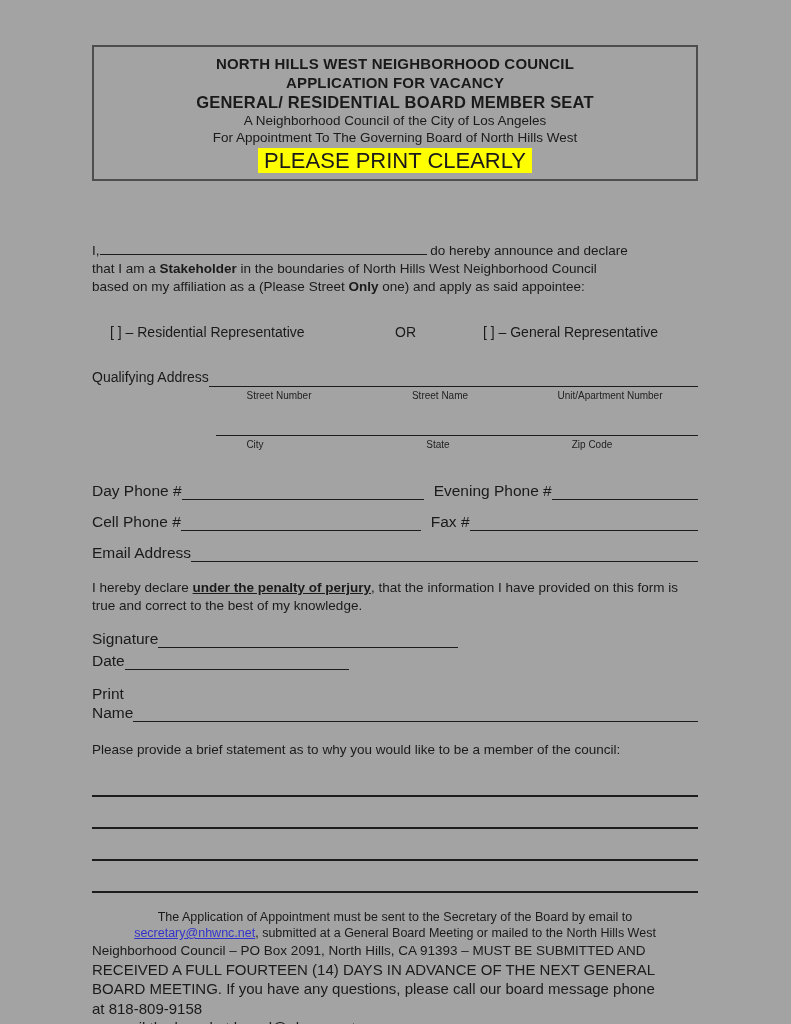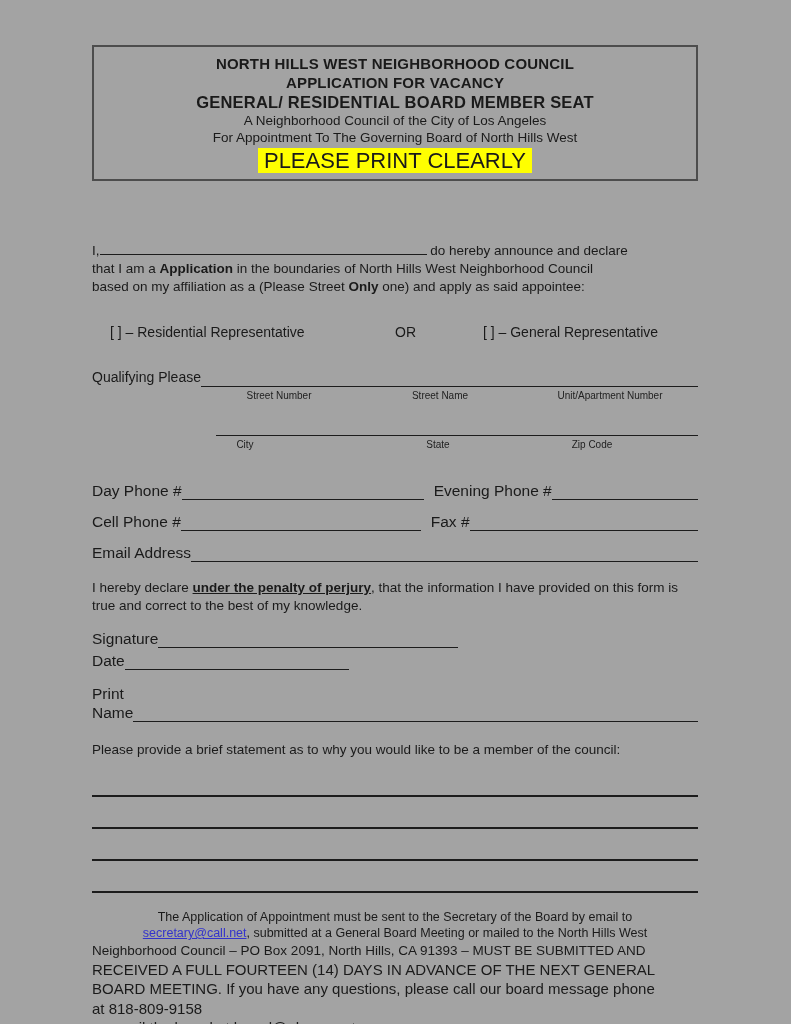--- a/index.html
+++ b/index.html
@@ -96,44 +96,44 @@
       <div class="h-bold2">GENERAL/ RESIDENTIAL BOARD MEMBER SEAT</div>
       <div class="h-sub">A Neighborhood Council of the City of Los Angeles</div>
       <div class="h-sub">For Appointment To The Governing Board of North Hills West</div>
       <div class="h-highlight-row">
         <span class="highlight" style="background: rgb(255, 255, 0);">PLEASE PRINT CLEARLY</span>
       </div>
     </div>
 
     <p class="intro">
       <span>I,</span><span class="blank-inline"></span><span> do hereby announce and declare</span><br>
-      <span>that I am a </span><b>Application</b><span> in the boundaries of North Hills West Neighborhood Council</span><br>
+      <span>that I am a </span><b>Stakeholder</b><span> in the boundaries of North Hills West Neighborhood Council</span><br>
       <span>based on my affiliation as a (Please Street </span><b>Only</b><span> one) and apply as said appointee:</span>
     </p>
 
     <div class="check-row">
       <span style="left:18px">[ ] – Residential Representative</span>
       <span style="left:303px">OR</span>
       <span style="left:391px">[ ] – General Representative</span>
     </div>
 
     <div class="frow addr-row">
-      <span class="lbl">Qualifying Please</span>
+      <span class="lbl">Qualifying Address</span>
       <span class="blank grow"></span>
     </div>
     <div class="cap-row">
       <span style="left:187px">Street Number</span>
       <span style="left:348px">Street Name</span>
       <span style="left:518px">Unit/Apartment Number</span>
     </div>
     <div class="addr-row2">
       <span class="blank grow" style="margin-left:124px"></span>
     </div>
     <div class="cap-row">
-      <span style="left:153px">City</span>
+      <span style="left:163px">City</span>
       <span style="left:346px">State</span>
       <span style="left:500px">Zip Code</span>
     </div>
 
     <div class="phones">
       <div class="frow">
         <span class="lbl">Day Phone #</span>
         <span class="blank" style="width:242px"></span>
         <span class="gap10"></span>
         <span class="lbl">Evening Phone #</span>
@@ -173,21 +173,21 @@
     </div>
 
     <p class="prompt">Please provide a brief statement as to why you would like to be a member of the council:</p>
     <div class="sline first"></div>
     <div class="sline"></div>
     <div class="sline"></div>
     <div class="sline"></div>
 
     <div class="footer">
       <div class="f-s">The Application of Appointment must be sent to the Secretary of the Board by email to</div>
-      <div class="f-s"><a class="email-link" style="color: rgb(51, 51, 204);">secretary@call.net</a><span>, submitted at a General Board Meeting or mailed to the North Hills West</span></div>
+      <div class="f-s"><a class="email-link" style="color: rgb(51, 51, 204);">secretary@nhwnc.net</a><span>, submitted at a General Board Meeting or mailed to the North Hills West</span></div>
       <div class="f-m">Neighborhood Council – PO Box 2091, North Hills, CA 91393 – MUST BE SUBMITTED AND</div>
       <div class="f-l">RECEIVED A FULL FOURTEEN (14) DAYS IN ADVANCE OF THE NEXT GENERAL</div>
       <div class="f-l">BOARD MEETING. If you have any questions, please call our board message phone</div>
       <div class="f-l">at 818-809-9158</div>
       <div class="f-l">or email the board at board@nhwnc.net</div>
     </div>
 
   </div>
 </div>
 

